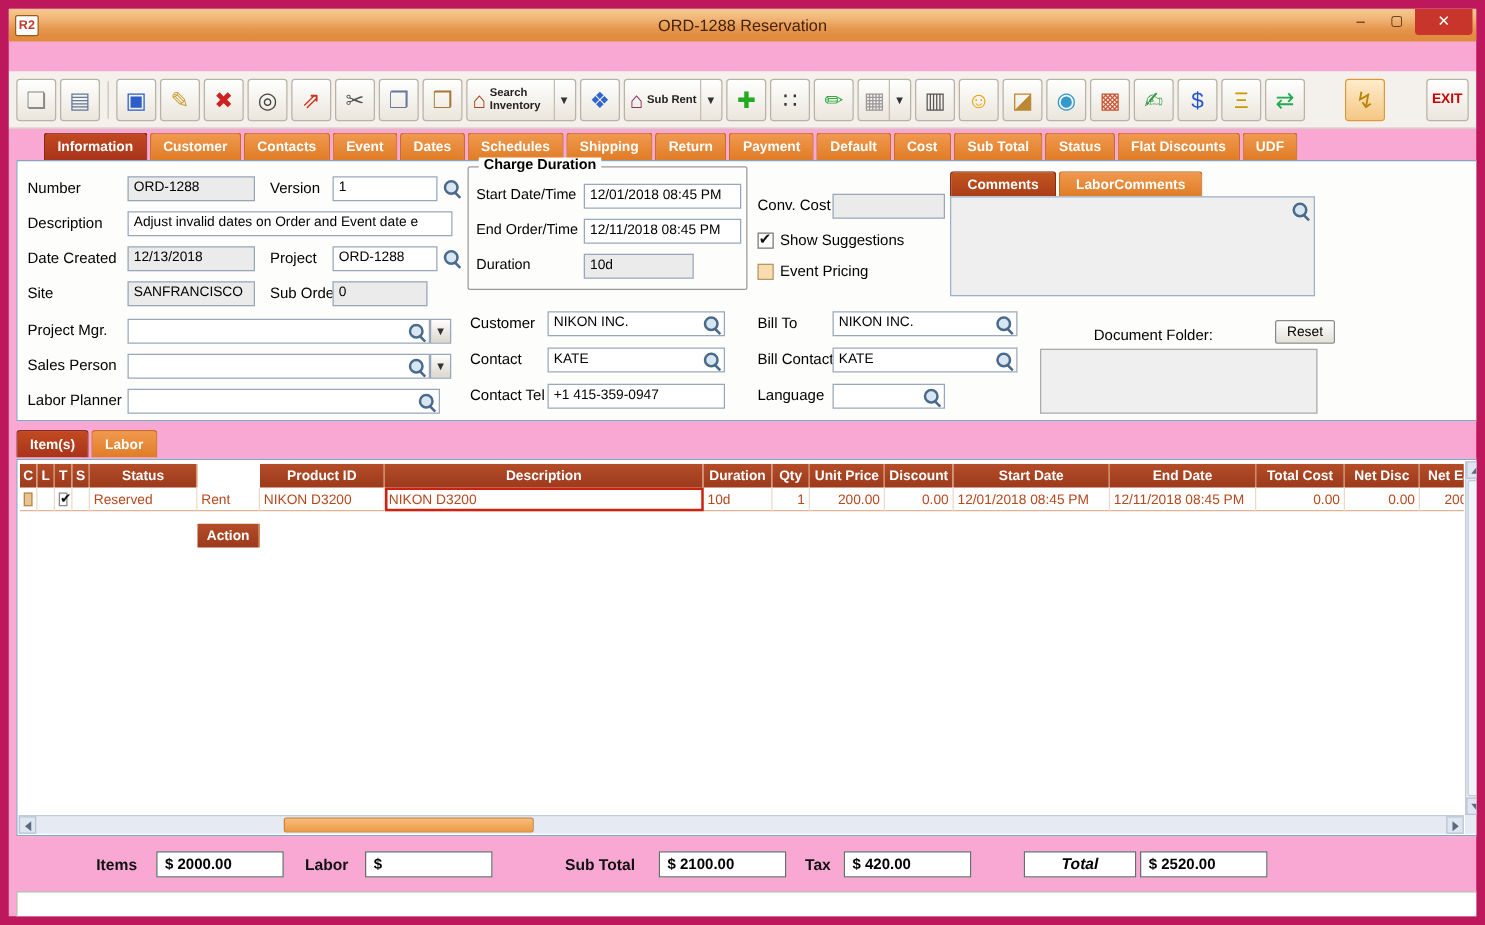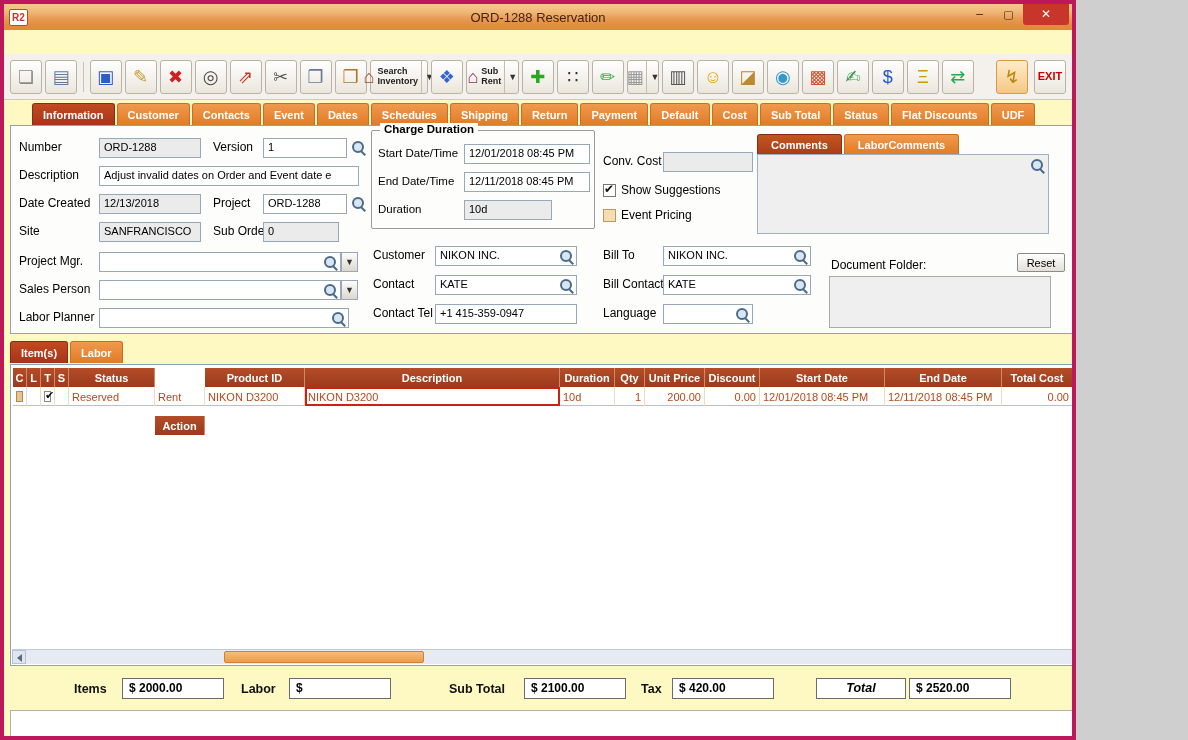--- a/index.html
+++ b/index.html
@@ -1,17 +1,17 @@
 <!DOCTYPE html>
 <html><head>
 <meta charset="utf-8">
 <style>
   * { margin:0; padding:0; box-sizing:border-box; font-family:"Liberation Sans","DejaVu Sans",sans-serif; }
   body { background:#cfcfcf; }
-  .window { position:relative; width:1076px; height:740px; border:4px solid #be185d; background:#fef9c3; overflow:hidden; }
+  .window { position:relative; width:1188px; height:740px; border:7px solid #be185d; background:#f9a8d4; overflow:hidden; }
 
   
   .titlebar { position:absolute; left:0; top:0; right:0; height:26px;
     background:linear-gradient(#f6c78e,#e8965022,#e08a3c), linear-gradient(#f3bd80,#e08a3c); display:flex; align-items:center; }
   .app-icon { width:19px; height:17px; margin-left:5px; background:#fff; border:1px solid #a05a20; border-radius:2px;
     font-size:10px; color:#c0392b; font-weight:bold; text-align:center; line-height:15px; }
   .title-text { position:absolute; left:0; right:0; text-align:center; font-size:13px; color:#46220a; }
   .win-btns { position:absolute; right:3px; top:0; display:flex; height:21px; z-index:5; }
   .win-btn { width:29px; height:21px; text-align:center; line-height:19px; font-size:12px; color:#46220a; background:transparent; border:none; }
   .win-btn.max { font-size:11px; }
@@ -279,21 +279,21 @@
 
     <span class="lbl" style="left:8px;top:184px">Labor Planner</span>
     <div class="inp" style="left:88px;top:182px;width:250px">
         <span class="inmag"></span>
       </div>
 
     <div class="fieldset">
       <span class="legend">Charge Duration</span>
       <span class="lbl" style="left:6px;top:16px;font-size:11.5px">Start Date/Time</span>
       <div class="inp" style="left:92px;top:13px;width:126px">12/01/2018 08:45 PM</div>
-      <span class="lbl" style="left:6px;top:44px;font-size:11.5px">End Date/Time</span>
+      <span class="lbl" style="left:6px;top:44px;font-size:11.5px">End Order/Time</span>
       <div class="inp" style="left:92px;top:41px;width:126px">12/11/2018 08:45 PM</div>
       <span class="lbl" style="left:6px;top:72px;font-size:11.5px">Duration</span>
       <div class="inp ro" style="left:92px;top:69px;width:88px">10d</div>
     </div>
 
     <span class="lbl" style="left:362px;top:122px">Customer</span>
     <div class="inp" style="left:424px;top:120px;width:142px">NIKON INC.<span class="inmag"></span></div>
     <span class="lbl" style="left:362px;top:151px">Contact</span>
     <div class="inp" style="left:424px;top:149px;width:142px">KATE<span class="inmag"></span></div>
     <span class="lbl" style="left:362px;top:180px">Contact Tel #</span>
@@ -314,21 +314,21 @@
         <span class="inmag"></span>
       </div>
 
     <div style="position:absolute;left:746px;top:8px">
       <span class="mini-tab selected">Comments</span><span class="mini-tab">LaborComments</span>
     </div>
     <div class="bigbox" style="left:746px;top:28px;width:292px;height:80px">
         <span class="inmag" style="right:3px;top:3px"></span>
       </div>
 
-    <span class="lbl" style="left:820px;top:132px">Document Folder:</span>
+    <span class="lbl" style="left:861px;top:132px">Document Folder:</span>
     <button class="reset-btn" style="left:1006px;top:127px">Reset</button>
     <div class="bigbox" style="left:818px;top:150px;width:222px;height:52px;border-color:#aaa"></div>
   </div>
 
   <div class="items-tabstrip">
     <span class="tab selected">Item(s)</span>
     <span class="tab">Labor</span>
   </div>
 
   <div class="grid-panel">

